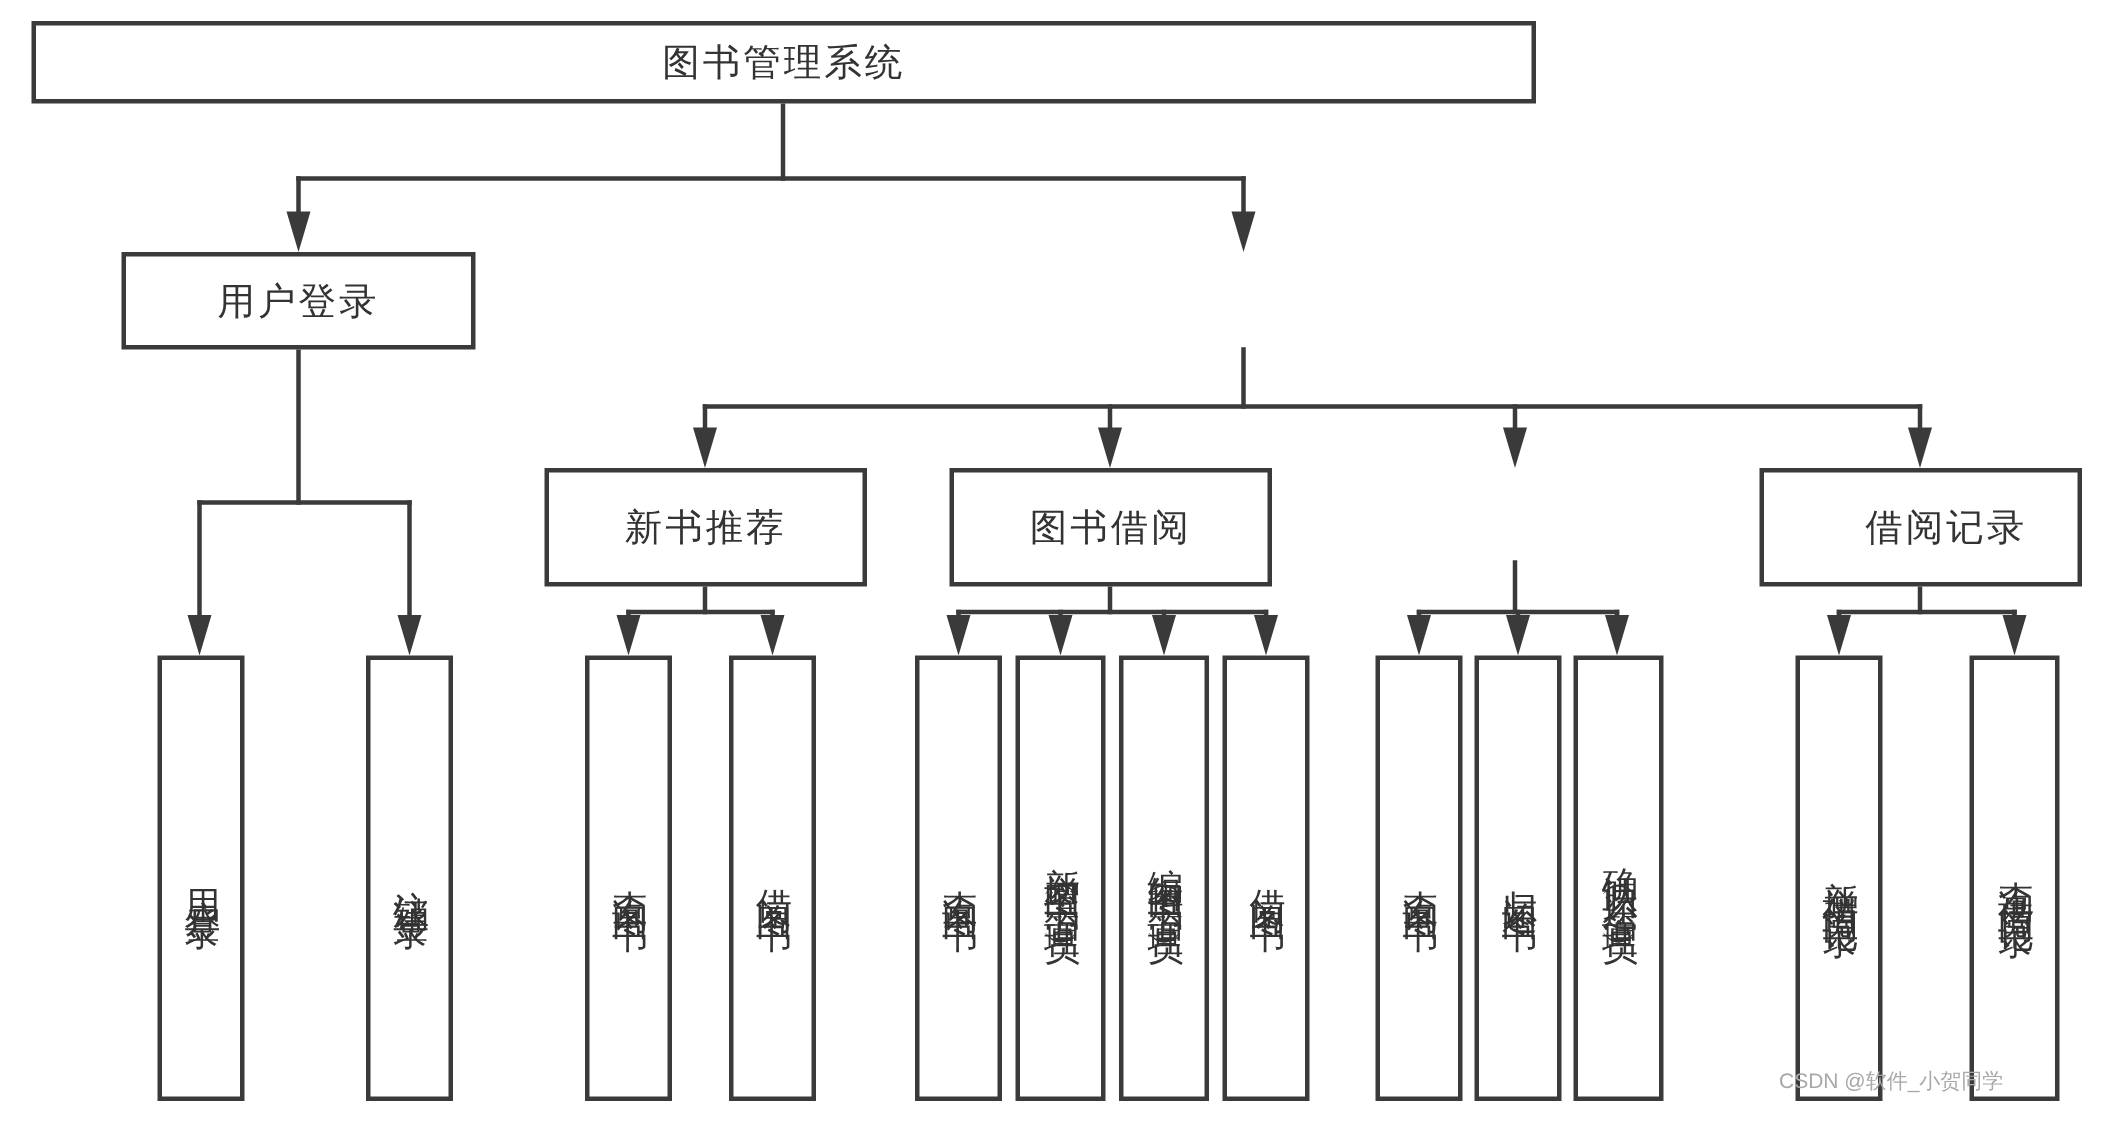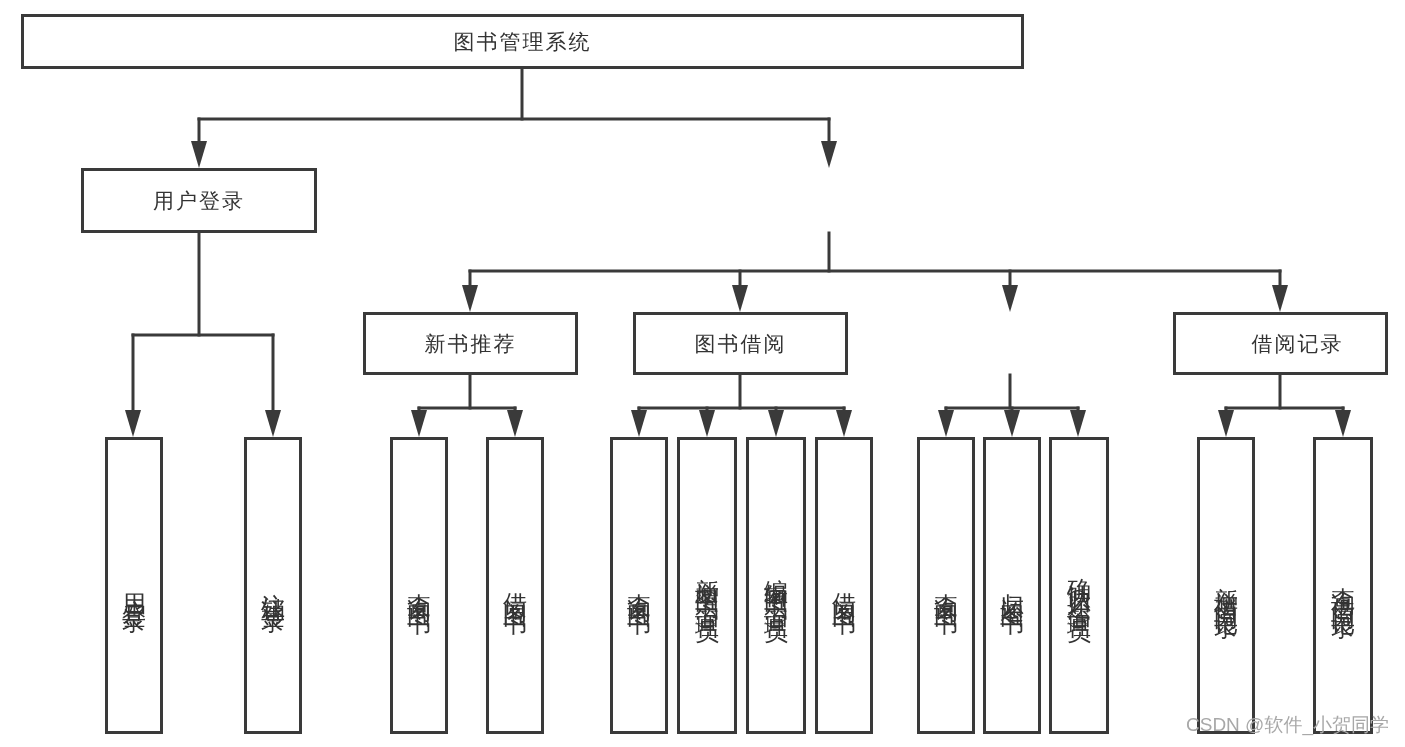--- a/index.html
+++ b/index.html
@@ -27,37 +27,37 @@
     box-sizing: border-box;
     background: #ffffff;
     border: 3px solid #3a3a3a;
     display: flex;
     align-items: center;
     justify-content: center;
     color: #333333;
     z-index: 2;
   }
   .hlabel {
-    font-size: 21px;
+    font-size: 25px;
     letter-spacing: 2px;
     white-space: nowrap;
   }
   .vtext {
     writing-mode: vertical-rl;
     text-orientation: mixed;
     font-size: 24px;
     letter-spacing: 6px;
     line-height: 1;
     white-space: nowrap;
   }
   .root-box   { left: 21px;  top: 14px;  width: 1003px; height: 55px; }
   .l2-box     { top: 168px;  width: 236px; height: 65px; }
   .l2-a       { left: 81px;  }
   .l2-b       { left: 712px; }
-  .l3-box     { top: 312px;  width: 215px; height: 63px; }
+  .l3-box     { top: 312px;  width: 215px; height: 79px; }
   .l3-a       { left: 363px; }
   .l3-b       { left: 633px; }
   .l3-c       { left: 903px; }
   .l3-d       { left: 1173px; padding-left: 34px; }
   .leaf       { top: 437px;  width: 58px; height: 297px; }
   .leaf-wide  { width: 60px; }
   .lf-1  { left: 105px; }
   .lf-2  { left: 244px; }
   .lf-3  { left: 390px; }
   .lf-4  { left: 486px; }
@@ -67,21 +67,21 @@
   .lf-8  { left: 815px; }
   .lf-9  { left: 917px; }
   .lf-10 { left: 983px; }
   .lf-11 { left: 1049px; }
   .lf-12 { left: 1197px; }
   .lf-13 { left: 1313px; }
   #watermark {
     position: absolute;
     left: 1186px;
     top: 712px;
-    font-size: 19px;
+    font-size: 14px;
     color: #a8a8a8;
     white-space: nowrap;
     z-index: 5;
   }
   line     { stroke: #3a3a3a; stroke-width: 3; stroke-linecap: square; }
   polygon  { fill: #3a3a3a; }
 </style>
 </head>
 <body>
 

